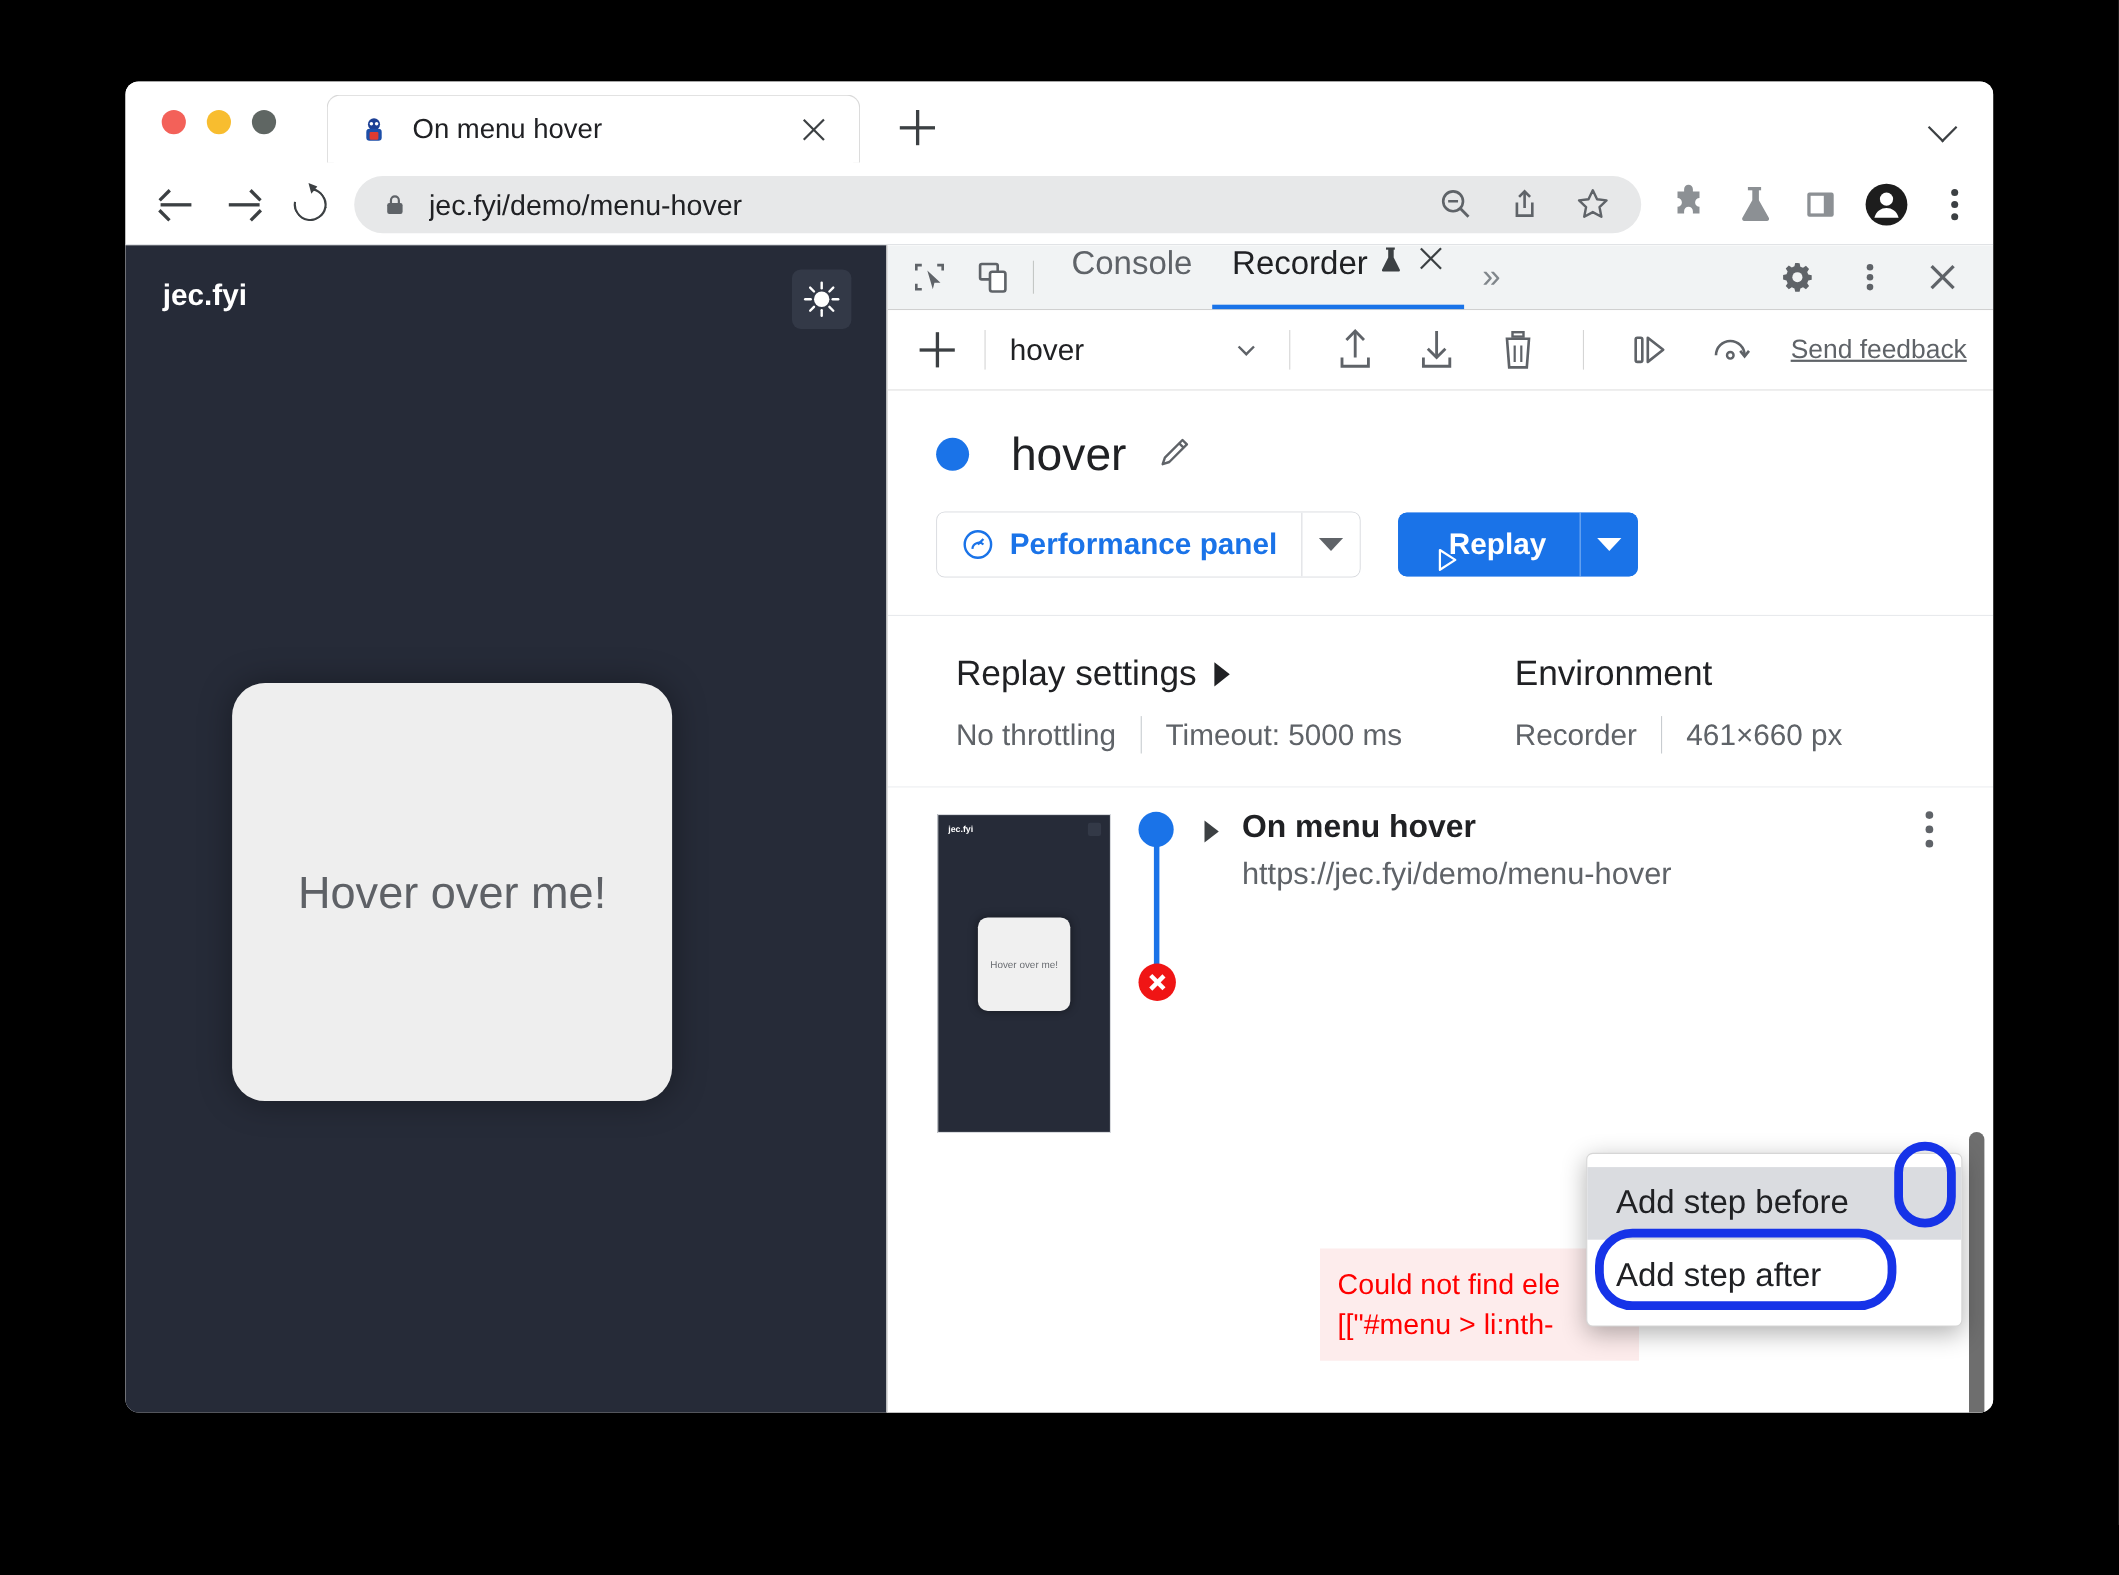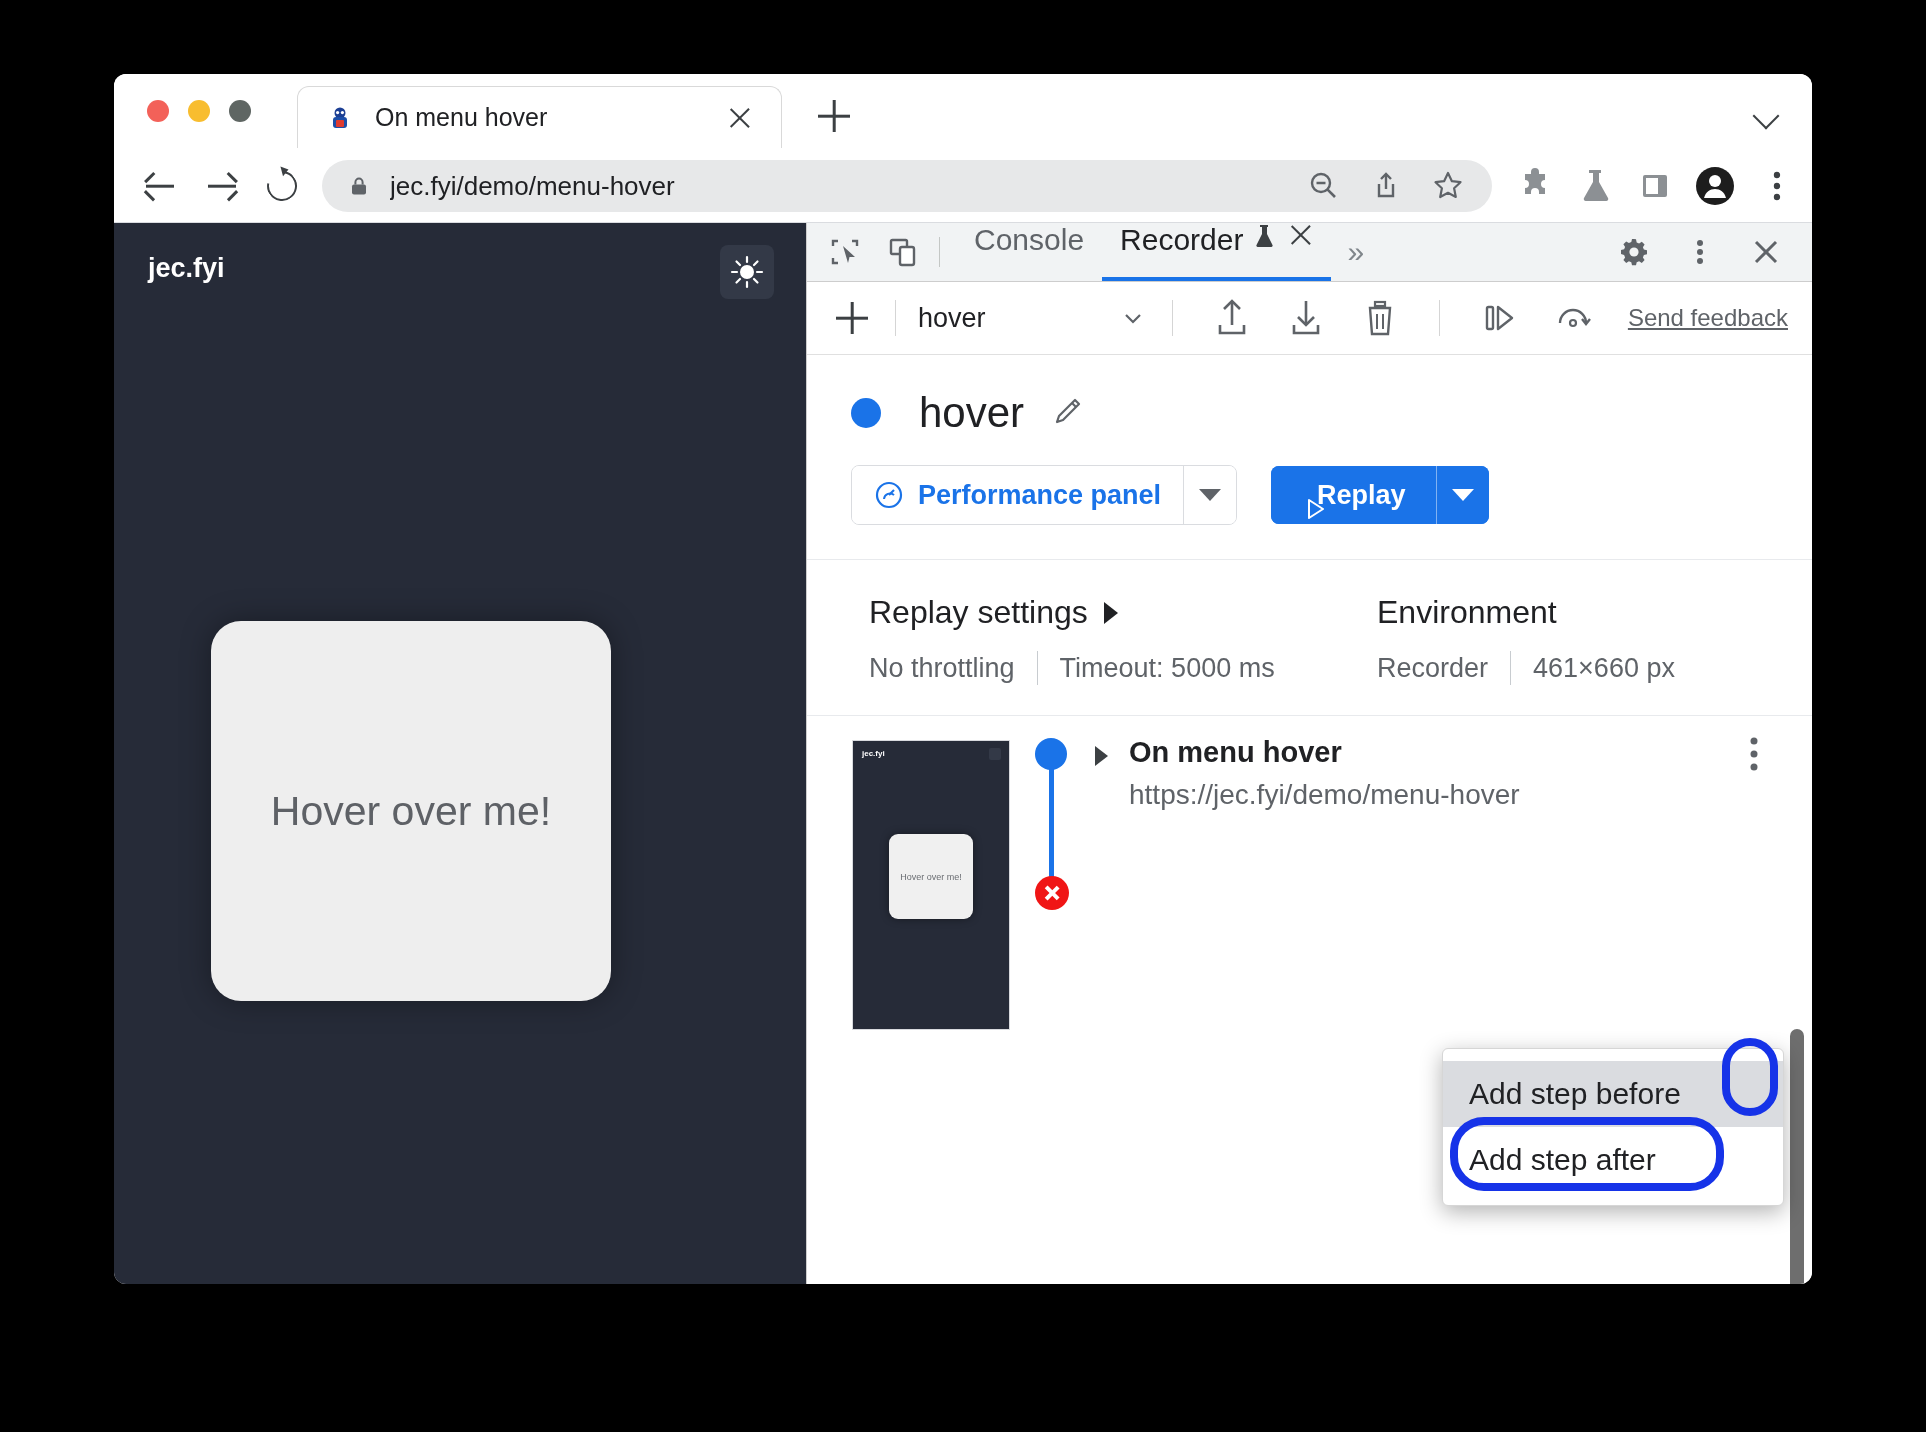--- a/index.html
+++ b/index.html
@@ -1099,20 +1099,24 @@
 
 
         </div>
 
         <div class="dt-scrollbar"></div>
 
       </div>
     </div>
   </div>
 
+  <div class="error-box">
+    <div>Could not find ele</div>
+    <div>[["#menu &gt; li:nth-</div>
+  </div>
 
   <div class="ctx-menu">
     <div class="ctx-item highlight">Add step before</div>
     <div class="ctx-item">Add step after</div>
   </div>
 
   <div class="ann-ring" style="left:1722px; top:1038px; width:40px; height:62px;"></div>
   <div class="ann-ring" style="left:1450px; top:1117px; width:258px; height:58px; border-radius:34px;"></div>
 
 </div>

